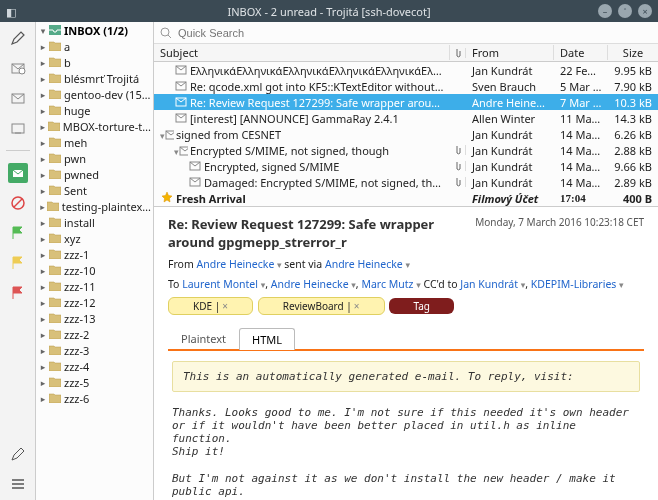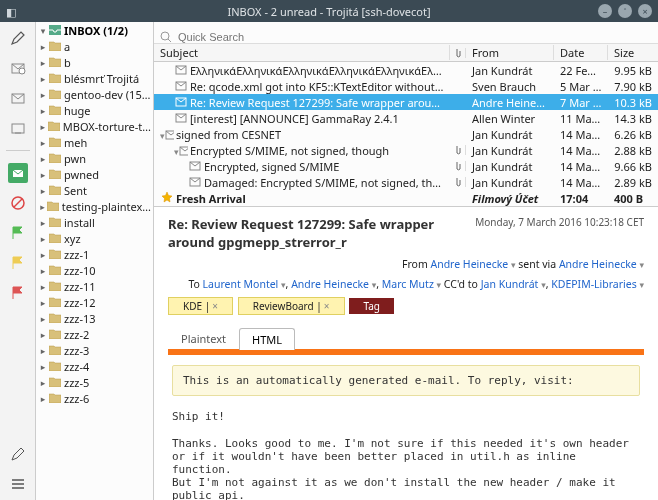--- a/index.html
+++ b/index.html
@@ -17,51 +17,51 @@
 .toolbar .sep { height: 1px; width: 24px; background: #ccc; margin: 2px 0; }
 .toolbar .bottom { margin-top: auto; margin-bottom: 6px; display:flex; flex-direction:column; gap:10px; align-items:center;}
 .folders { width: 118px; border-right: 1px solid #ccc; overflow: hidden; background: #fcfcfc; }
 .folders .row { display: flex; align-items: center; height: 16px; padding-left: 2px; white-space: nowrap; }
 .folders .tw { width: 10px; display: inline-block; text-align: center; color: #666; font-size: 9px; }
 .folders .ficon { width: 14px; margin-right: 2px; display: inline-flex; align-items:center; justify-content:center; }
 .folders .fname { overflow: hidden; text-overflow: ellipsis; }
 .folders .selected { font-weight: bold; color: #2a5; }
 .folders .selected .fname { color: #000; }
 .main { flex: 1; display: flex; flex-direction: column; min-width: 0; }
-.searchbar { display: flex; align-items: flex-end; height: 22px; border-bottom: 1px solid #ddd; padding: 0 6px; gap: 6px; color: #888; }
+.searchbar { display: flex; align-items: center; height: 22px; border-bottom: 1px solid #ddd; padding: 0 6px; gap: 6px; color: #888; }
 .searchbar input { border: none; flex: 1; font-size: 11px; outline: none; color: #444; background: transparent; }
 .msgheader { display: flex; font-size: 11px; background: #f6f6f6; border-bottom: 1px solid #ccc; height: 18px; align-items: center; }
 .msgheader .col { padding: 0 6px; border-right: 1px solid #ddd; overflow: hidden; text-overflow: ellipsis; white-space: nowrap; }
 .col-subject { flex: 1; }
 .col-i { width: 16px; padding:0 2px; text-align:center; border-right:1px solid #ddd;}
 .col-from { width: 88px; }
 .col-date { width: 54px; }
-.col-size { width: 50px; text-align: left; padding-right: 6px; }
+.col-size { width: 50px; text-align: center; padding-right: 6px; }
 .msglist { font-size: 11px; }
 .msglist .mrow { display: flex; align-items: center; height: 16px; }
 .msglist .mrow.sel { background: #3daee9; color: #fff; }
 .msglist .mc { padding: 0 6px; overflow: hidden; text-overflow: ellipsis; white-space: nowrap; }
 .msglist .indent { display:inline-block; }
 .msglist .micon { width: 14px; display:inline-flex; align-items:center; justify-content:center; margin-right:2px;}
 .preview { flex: 1; border-top: 1px solid #ccc; background: #fff; overflow: hidden; display:flex; flex-direction:column;}
 .preview-head { padding: 8px 14px 6px 14px; }
 .preview-head .subject { font-size: 13px; font-weight: bold; color: #333; max-width: 300px;}
 .preview-head .datetime { float: right; font-size: 10px; color: #555; }
-.preview-head .fline { margin-top: 6px; font-size: 10.5px; text-align: right; }
+.preview-head .fline { margin-top: 6px; font-size: 10.5px; }
 .preview-head a { color: #2266cc; text-decoration: none; }
 .preview-head .dd { color: #888; font-size: 9px; }
 .tags { margin-top: 6px; }
-.tag { display: inline-block; padding: 1px 14px; border-radius: 0; font-size: 10px; margin-right: 2px; }
+.tag { display: inline-block; padding: 1px 24px; border-radius: 6px; font-size: 10px; margin-right: 2px; }
 .tag-yellow { background: #fff3b0; border: 1px solid #e0d060; }
 .tag-green { background: #7f1d1d; color: #fff; }
 .tagx { color: #888; margin-left:2px; cursor:pointer;}
-.tabs { margin: 6px 14px 0 14px; border-bottom: 6px solid #f97316; display: flex; gap: 0; }
+.tabs { margin: 6px 14px 0 14px; border-bottom: 2px solid #f97316; display: flex; gap: 0; }
 .tabs .tab { padding: 3px 12px; font-size: 11px; border: 1px solid transparent; border-bottom: none; border-radius: 3px 3px 0 0; color: #555; }
 .tabs .tab.active { background: #fff; border-color: #bbb; color: #000; position: relative; top: 1px; }
-.body { padding: 10px 18px; font-family: monospace; font-size: 11px; color: #333; overflow:auto; flex:1;}
+.body { padding: 10px 18px; font-family: monospace; font-size: 11px; color: #333; overflow:auto; flex:1;font-style:italic;}
 .notice { background: #fdf9e0; border: 1px solid #e8dfa0; padding: 8px 10px; border-radius: 2px; margin-bottom: 14px; font-family: monospace; }
 .notice a { color: #2255cc; text-decoration: underline; }
 svg { display:block; }
 </style>
 </head>
 <body>
 
 <div class="titlebar">
   <span style="margin-right:6px;color:#cfd6db">◧</span>
   <span class="title">INBOX - 2 unread - Trojitá [ssh-dovecot]</span>
@@ -497,22 +497,22 @@
           <div class="mc col-size" style="text-align:right;">2.89 kB</div>
         </div>
         <div class="mrow">
           <div class="mc col-subject" style="flex:1;font-weight:bold;"><span class="indent" style="width:0px"></span><span class="micon">
               <svg width="12" height="12">
                 <path d="M6 1 L7.5 4.5 L11 5 L8.5 7.5 L9 11 L6 9 L3 11 L3.5 7.5 L1 5 L4.5 4.5 Z" fill="#f5b400" stroke="#d89000" stroke-width="0.5"></path>
               </svg>
             </span><span>Fresh Arrival</span></div>
           <div class="col-i"></div>
           <div class="mc col-from" style="font-weight:bold;font-style:italic;">Filmový Účet</div>
-          <div class="mc col-date" style="font-weight:bold;">17:04</div>
-          <div class="mc col-size" style="text-align:left;font-weight:bold;">400 B</div>
+          <div class="mc col-date" style="font-weight:bold;font-family:Liberation Serif, serif;">17:04</div>
+          <div class="mc col-size" style="text-align:right;font-weight:bold;">400 B</div>
         </div>
       </div>
 
     <div class="preview">
       <div class="preview-head">
         <span class="datetime">Monday, 7 March 2016 10:23:18 CET</span>
         <div class="subject">Re: Review Request 127299: Safe wrapper around gpgmepp_strerror_r</div>
         <div class="fline">
           <span>From</span>
           <a href="#">Andre Heinecke</a>
@@ -539,20 +539,20 @@
 
       <div class="tabs">
         <div class="tab">Plaintext</div>
         <div class="tab active">HTML</div>
       </div>
 
       <div class="body">
         <div class="notice">
           <span>This is an automatically generated e-mail. To reply, visit:</span><br>
         </div>
+        <div>Thanks. Looks good to me. I'm not sure if this needed it's own header or if it wouldn't have been better placed in util.h as inline function.</div>
         <div style="margin-bottom:14px;">Ship it!</div>
-        <div>Thanks. Looks good to me. I'm not sure if this needed it's own header or if it wouldn't have been better placed in util.h as inline function.</div>
         <div style="margin-bottom:20px;">But I'm not against it as we don't install the new header / make it public api.</div>
 
       </div>
     </div>
   </div>
 </div>
 
 </body></html>

